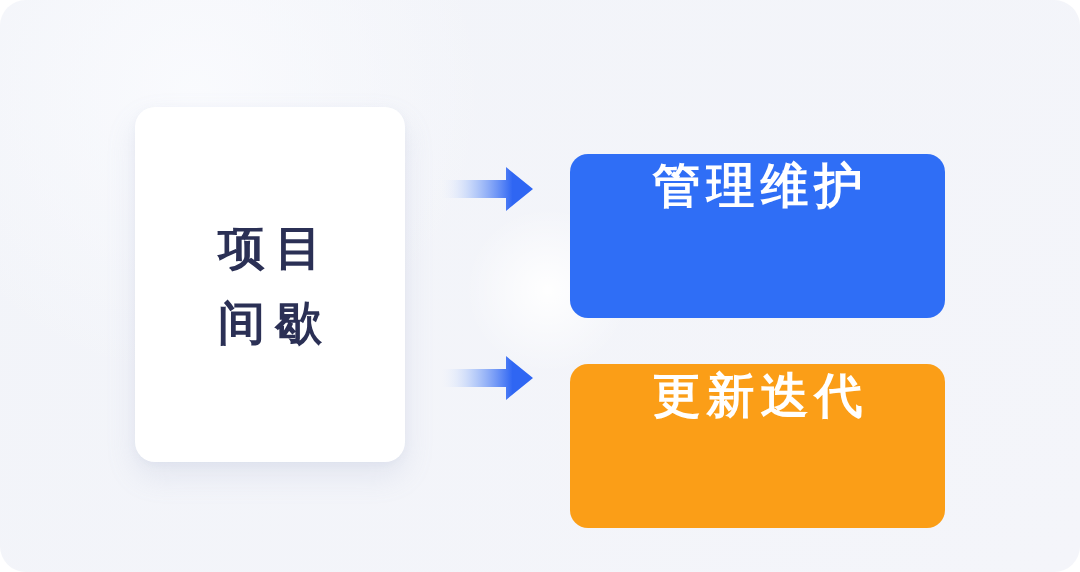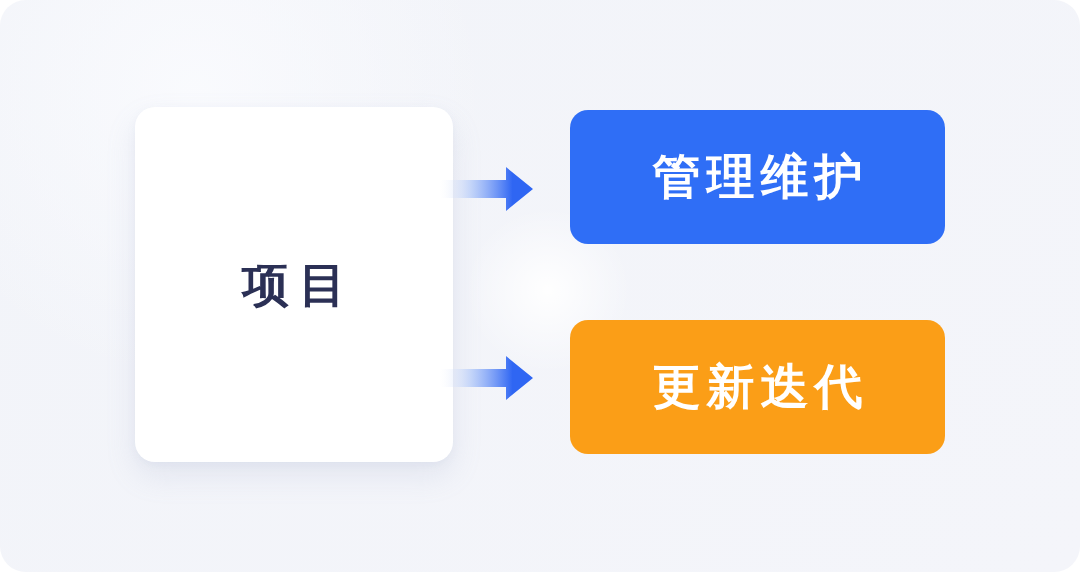--- a/index.html
+++ b/index.html
@@ -16,21 +16,21 @@
     overflow: hidden;
     background:
       radial-gradient(circle 110px at 548px 290px, rgba(255,255,255,0.95), rgba(255,255,255,0) 75%),
       radial-gradient(circle 420px at 18% 16%, rgba(250,251,254,0.9), rgba(250,251,254,0) 70%),
       linear-gradient(135deg, #f2f4f9 0%, #f4f5fa 100%);
   }
   .source-card {
     position: absolute;
     left: 135px;
     top: 107px;
-    width: 318px;
+    width: 270px;
     height: 355px;
     background: #ffffff;
     border-radius: 20px;
     box-shadow: 0 14px 30px rgba(141,153,190,0.16), 0 3px 8px rgba(141,153,190,0.08);
     display: flex;
     flex-direction: column;
     align-items: center;
     justify-content: center;
   }
   .source-line {
@@ -39,25 +39,26 @@
     font-weight: 800;
     letter-spacing: 10px;
     text-indent: 10px;
     line-height: 75px;
     white-space: nowrap;
   }
   .node {
     position: absolute;
     left: 570px;
     width: 375px;
-    height: 134px;
+    height: 164px;
     border-radius: 18px;
     display: flex;
-    align-items: center;
+    align-items: flex-start;
     justify-content: center;
+    margin-top: 44px;
   }
   .node-blue   { top: 110px; background: #2f6ef6; }
   .node-orange { top: 320px; background: #fb9e17; }
   .node-label {
     color: #ffffff;
     font-size: 48px;
     font-weight: 800;
     letter-spacing: 6px;
     text-indent: 6px;
     white-space: nowrap;
@@ -71,20 +72,21 @@
   .flow-arrow-1 { top: 166px; }
   .flow-arrow-2 { top: 355px; }
 </style>
 </head>
 <body>
 
 <div class="canvas">
 
   <div class="source-card" style="background-color: rgb(255, 255, 255);">
     <div class="source-line">项目</div>
+    <div class="source-line">间歇</div>
   </div>
 
   <svg class="flow-arrow flow-arrow-1" viewBox="0 0 96 46" xmlns="http://www.w3.org/2000/svg" aria-hidden="true">
     <defs>
       <linearGradient id="arrow-grad-1" x1="0" y1="0" x2="1" y2="0">
         <stop offset="0" stop-color="#eff3fc" stop-opacity="0"></stop>
         <stop offset="0.35" stop-color="#aec6f9" stop-opacity="0.75"></stop>
         <stop offset="0.78" stop-color="#2f66f3"></stop>
       </linearGradient>
     </defs>

